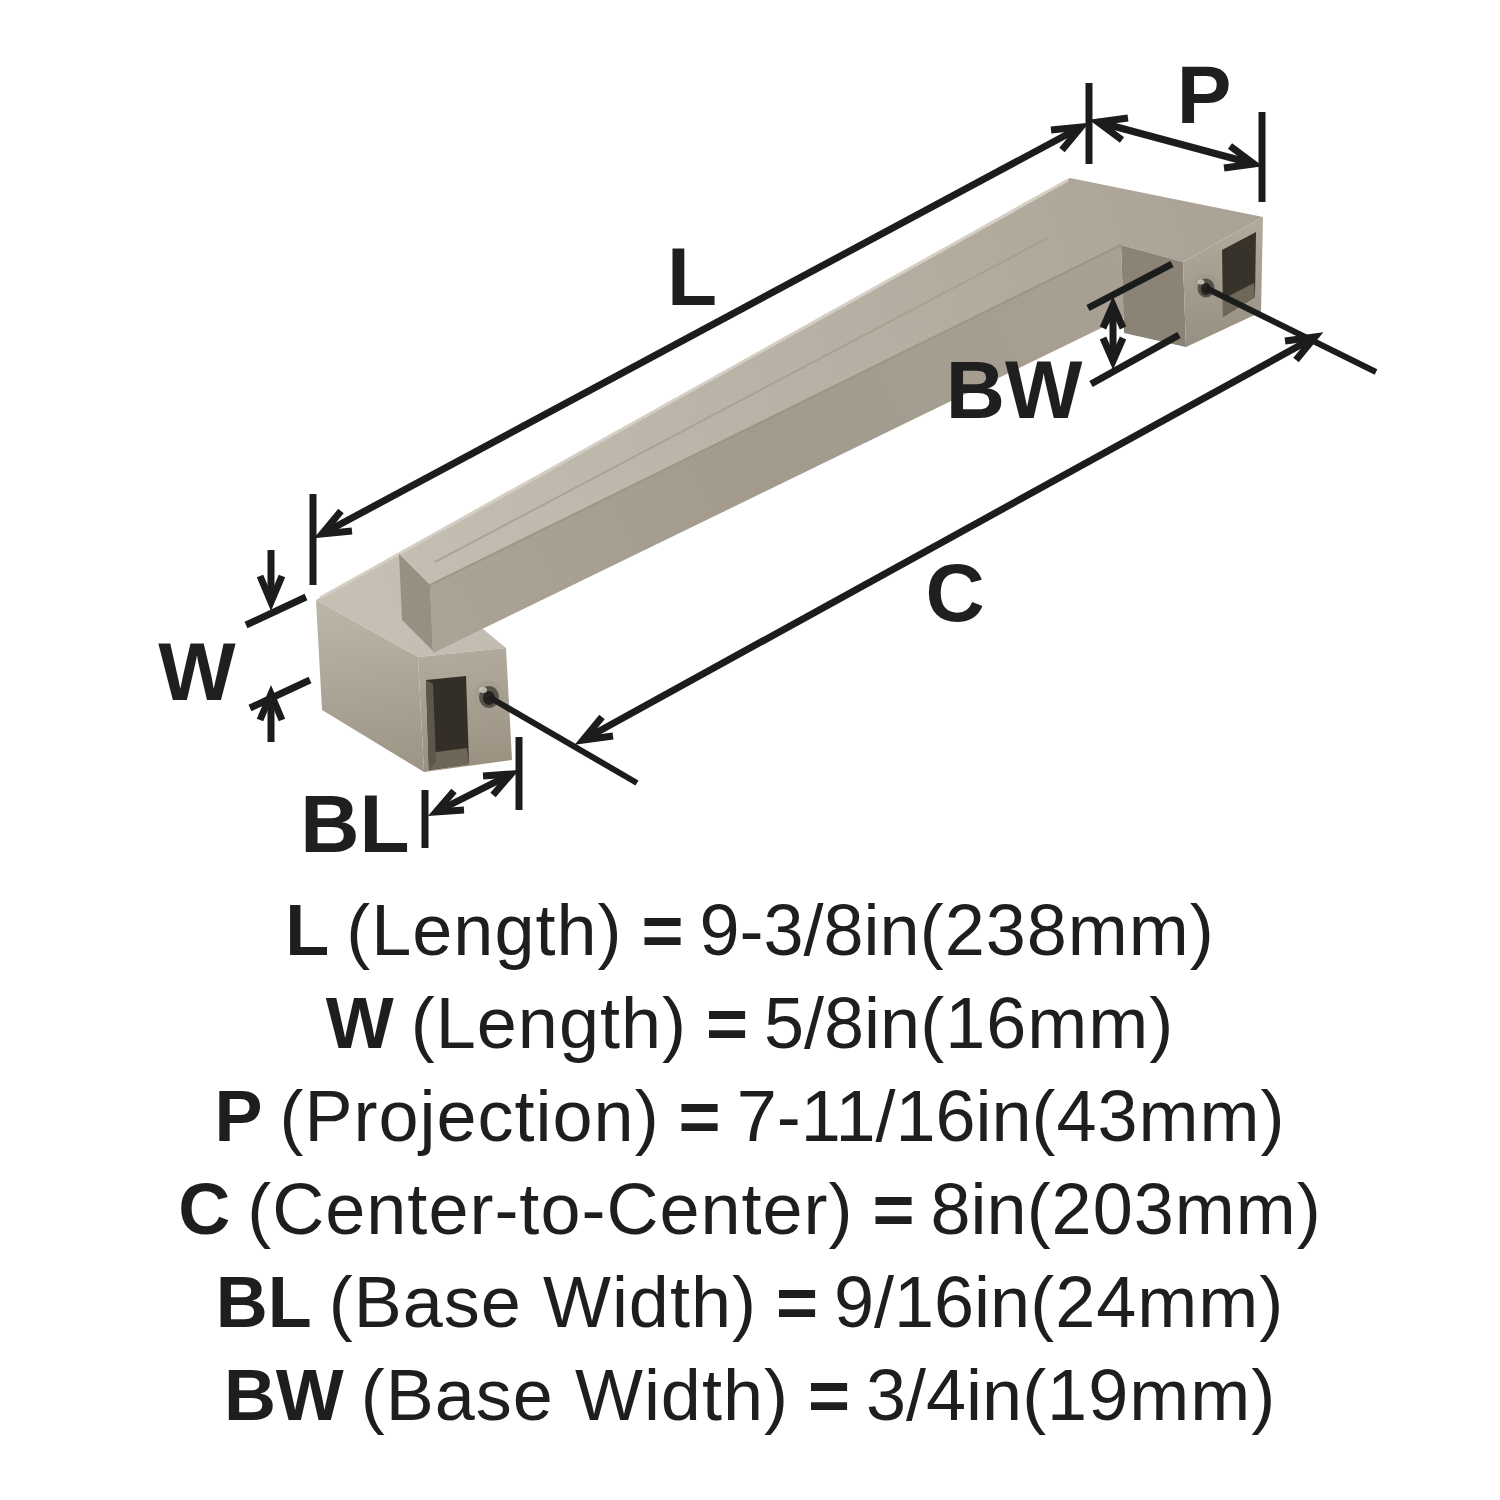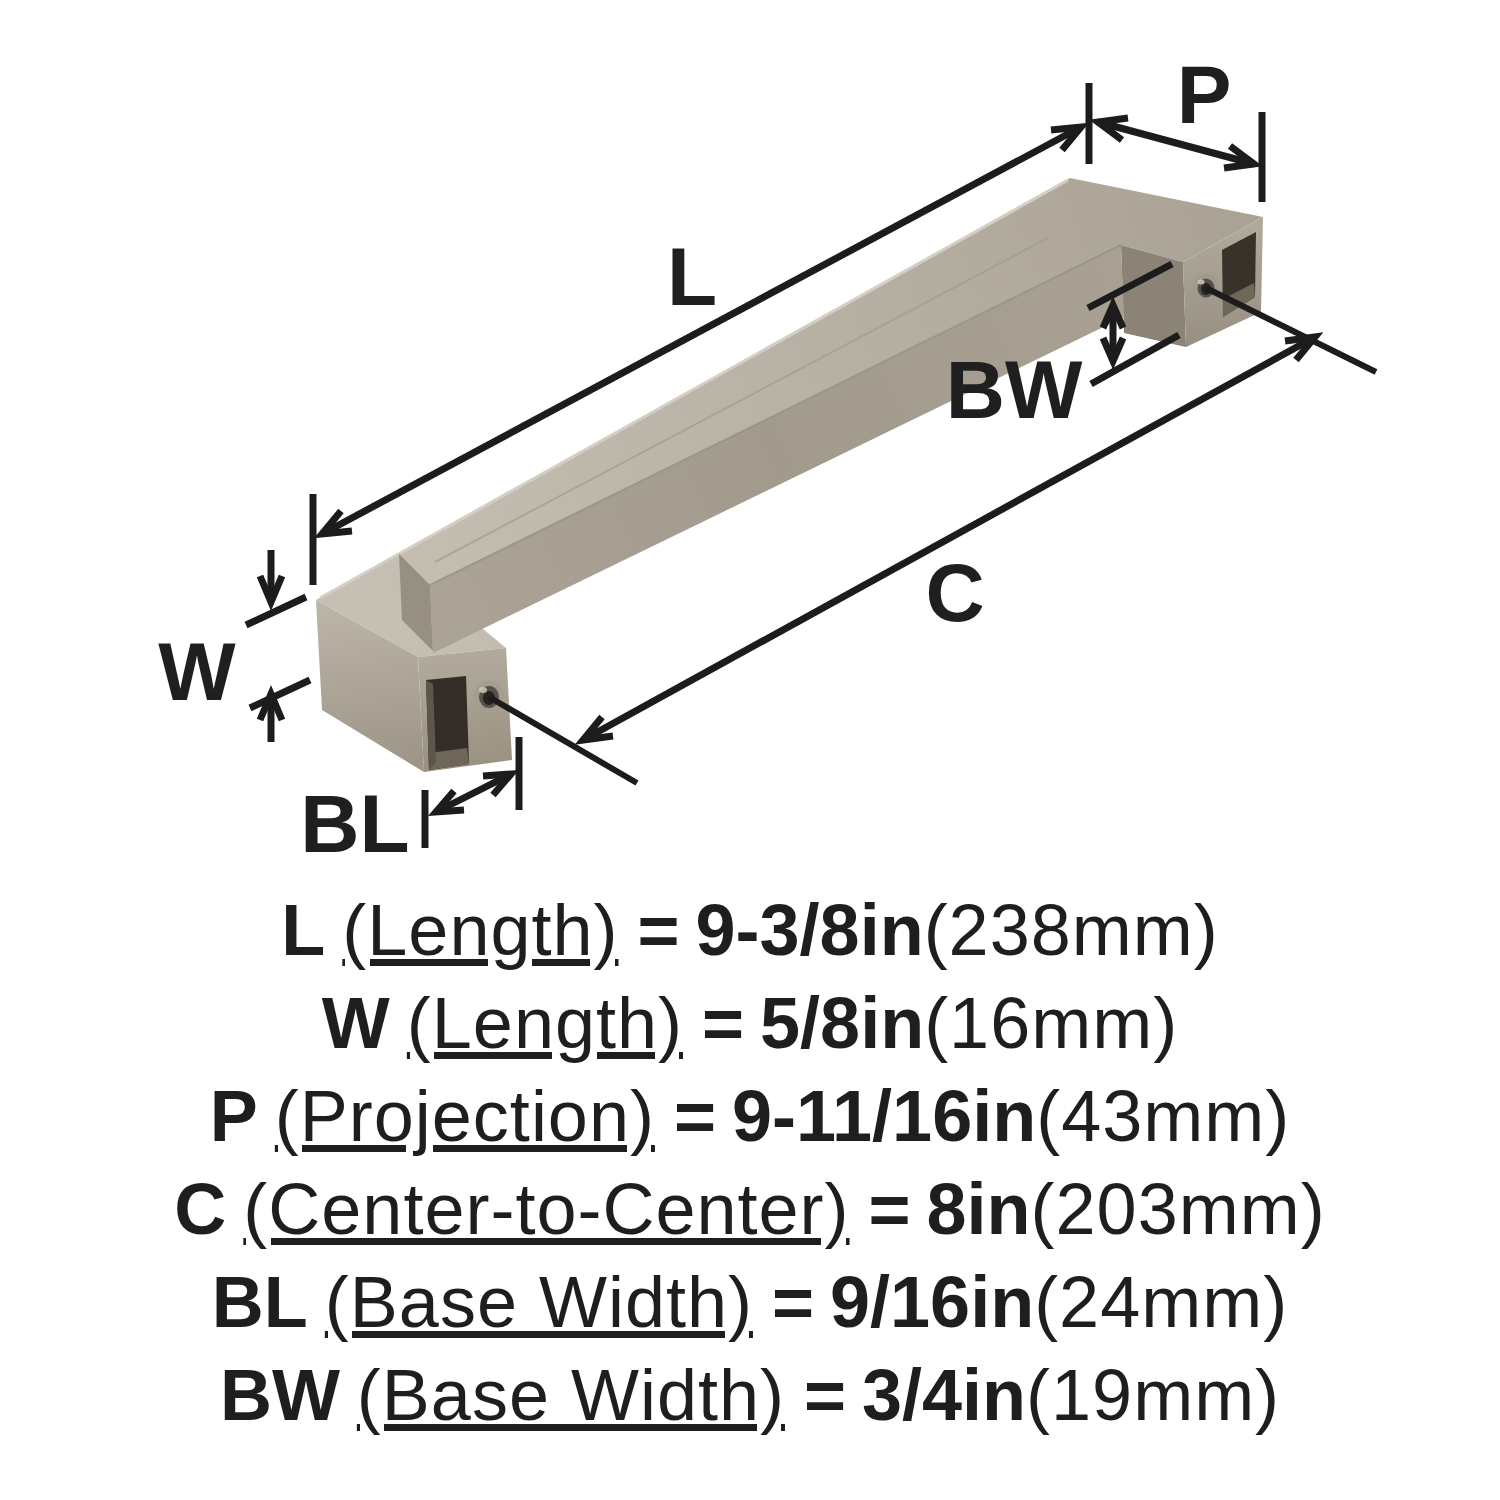--- a/index.html
+++ b/index.html
@@ -11,23 +11,23 @@
   svg text{font-family:"Liberation Sans", sans-serif;}
   .dim-label{font-size:82px;font-weight:700;fill:#1f1f1f;}
   .specs{
     margin-top:4px;display:flex;flex-direction:column;align-items:center;
   }
   .spec-row{
     display:flex;align-items:baseline;justify-content:center;
     font-size:72px;line-height:93px;white-space:pre;color:#201d1e;
   }
   .sp-code{font-weight:700;margin-right:17px;}
-  .sp-desc{font-weight:400;letter-spacing:1px;margin-right:19px;text-decoration:underline;}
+  .sp-desc{font-weight:400;letter-spacing:1px;margin-right:19px;}
   .sp-eq{font-weight:700;margin-right:16px;}
-  .sp-val{font-weight:700;}
+  .sp-val{font-weight:400;}
   .sp-metric{font-weight:400;letter-spacing:1px;}
 </style>
 </head>
 <body>
 
 <div class="page">
 
   <svg class="diagram-wrap" viewBox="0 0 1500 880">
     <defs>
       <linearGradient id="gTop" x1="340" y1="560" x2="1240" y2="230" gradientUnits="userSpaceOnUse">
@@ -167,21 +167,21 @@
       <span class="sp-desc">(Length)</span>
       <span class="sp-eq">=</span>
       <span class="sp-val">5/8in</span>
       <span class="sp-metric">(16mm)</span>
     </div>
 
     <div class="spec-row">
       <span class="sp-code">P</span>
       <span class="sp-desc">(Projection)</span>
       <span class="sp-eq">=</span>
-      <span class="sp-val">9-11/16in</span>
+      <span class="sp-val">7-11/16in</span>
       <span class="sp-metric">(43mm)</span>
     </div>
 
     <div class="spec-row">
       <span class="sp-code">C</span>
       <span class="sp-desc">(Center-to-Center)</span>
       <span class="sp-eq">=</span>
       <span class="sp-val">8in</span>
       <span class="sp-metric">(203mm)</span>
     </div>

